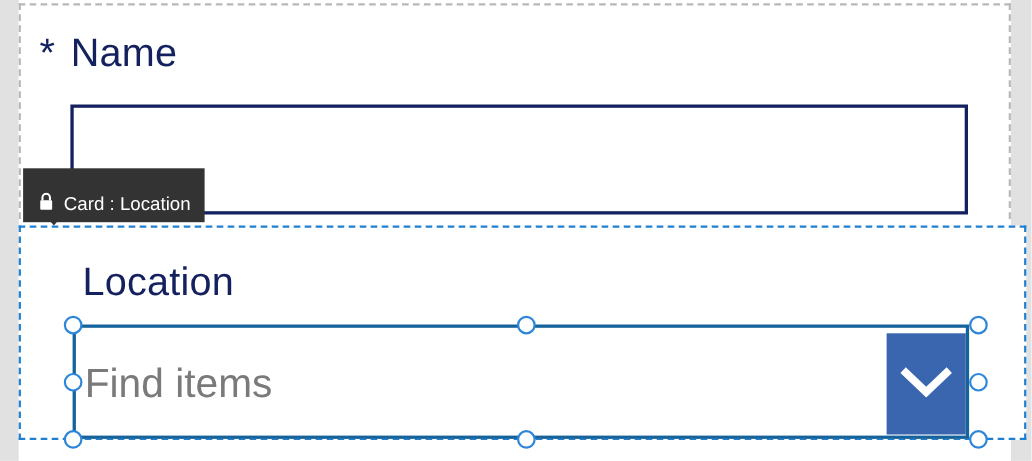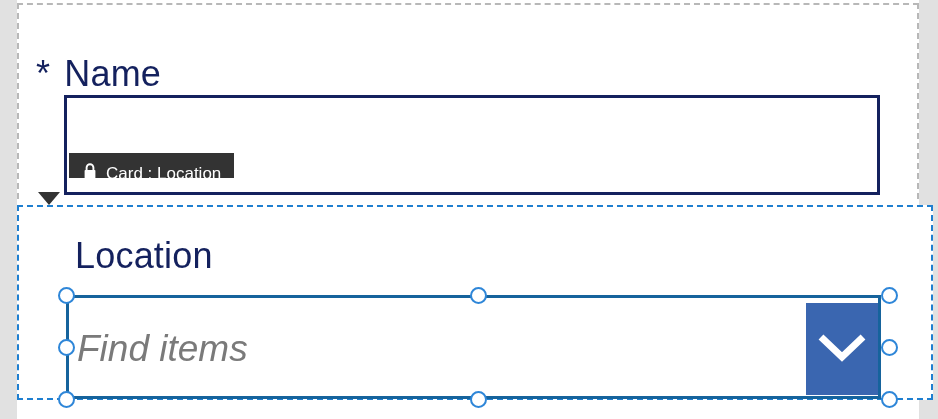--- a/index.html
+++ b/index.html
@@ -51,21 +51,20 @@
   }
   .label-name {
     position: absolute;
     left: 17px;
     top: 22px;
     font-size: 36px;
     line-height: 42px;
     color: #14215e;
     white-space: nowrap;
     letter-spacing: 0.2px;
-    margin-top: 26px;
   }
   .label-name .req {
     display: inline-block;
     margin-right: 14px;
   }
   .input-name {
     position: absolute;
     left: 45px;
     top: 90px;
     width: 816px;
@@ -97,21 +96,20 @@
     letter-spacing: 0.2px;
   }
 
   
   .combo-wrap {
     position: absolute;
     left: 47px;
     top: 88px;
     width: 815px;
     height: 104px;
-    font-style: italic;
   }
   .combo-box {
     position: absolute;
     left: 0;
     top: 0;
     width: 815px;
     height: 104px;
     border: 3px solid #16639c;
     box-sizing: border-box;
     background: #ffffff;
@@ -158,28 +156,27 @@
   .h-mr { left: 815px; top: 44px; }
   .h-bl { left: -8px;  top: 96px; }
   .h-bm { left: 404px; top: 96px; }
   .h-br { left: 815px; top: 96px; }
 
   
   .tooltip {
     position: absolute;
     left: 21px;
     top: 153px;
-    height: 25px;
+    height: 49px;
     background: #333333;
     display: flex;
     align-items: center;
     padding: 16px 13px 0 14px;
     z-index: 20;
     box-sizing: border-box;
-    margin-left: 48px;
   }
   .tooltip-text {
     color: #ffffff;
     font-size: 17px;
     line-height: 19px;
     white-space: nowrap;
     margin-left: 9px;
   }
   .tooltip-arrow {
     position: absolute;

